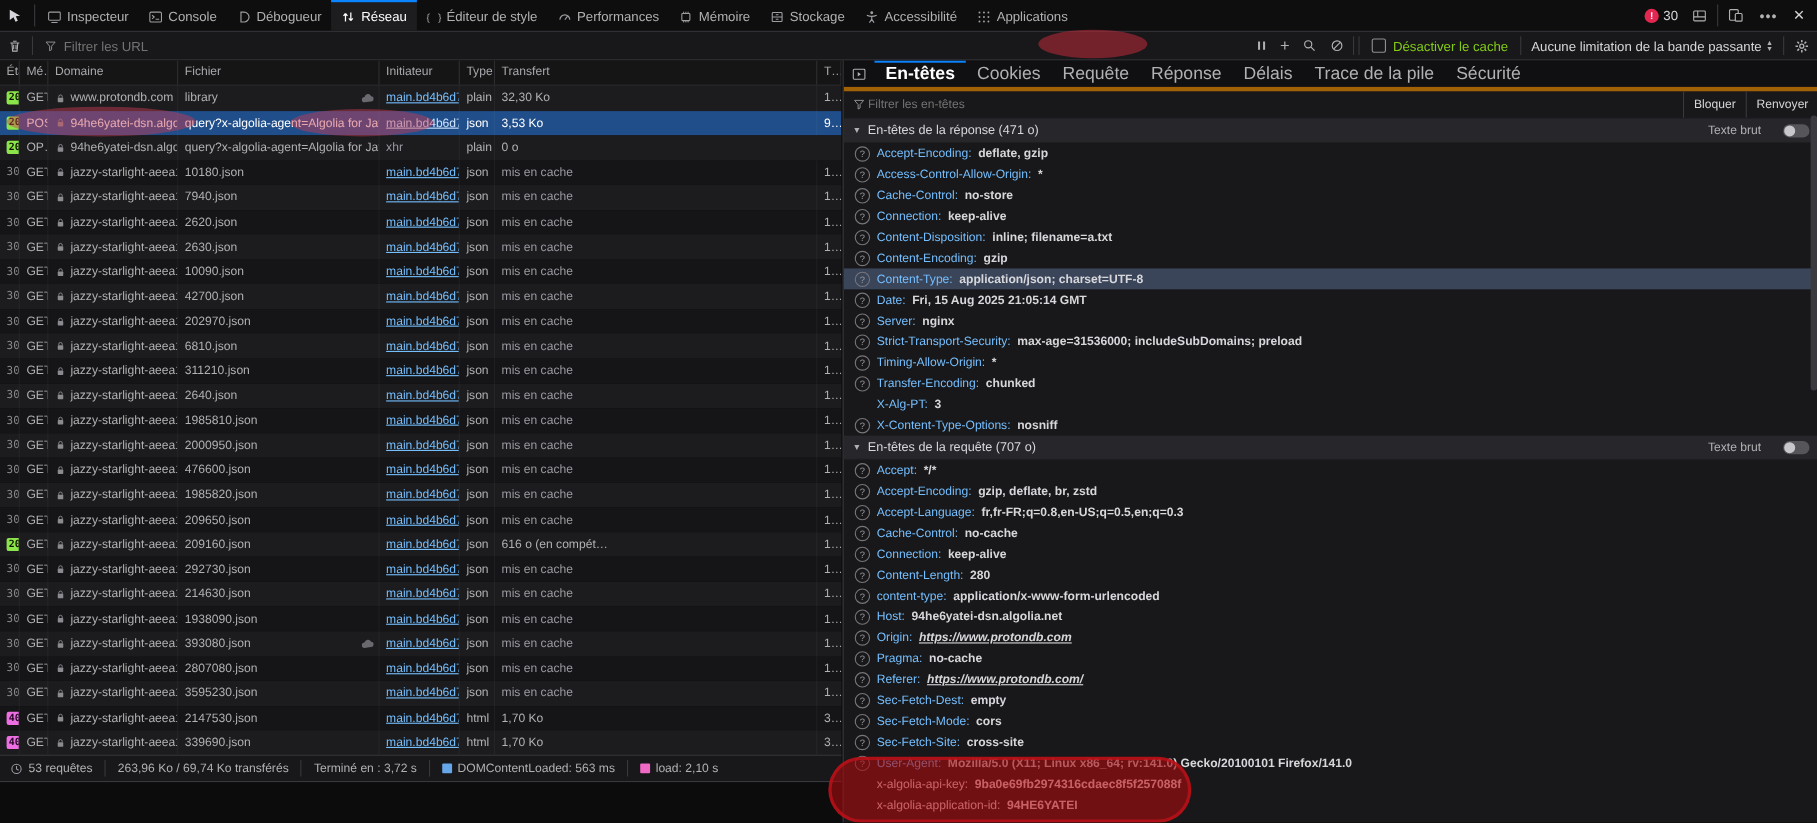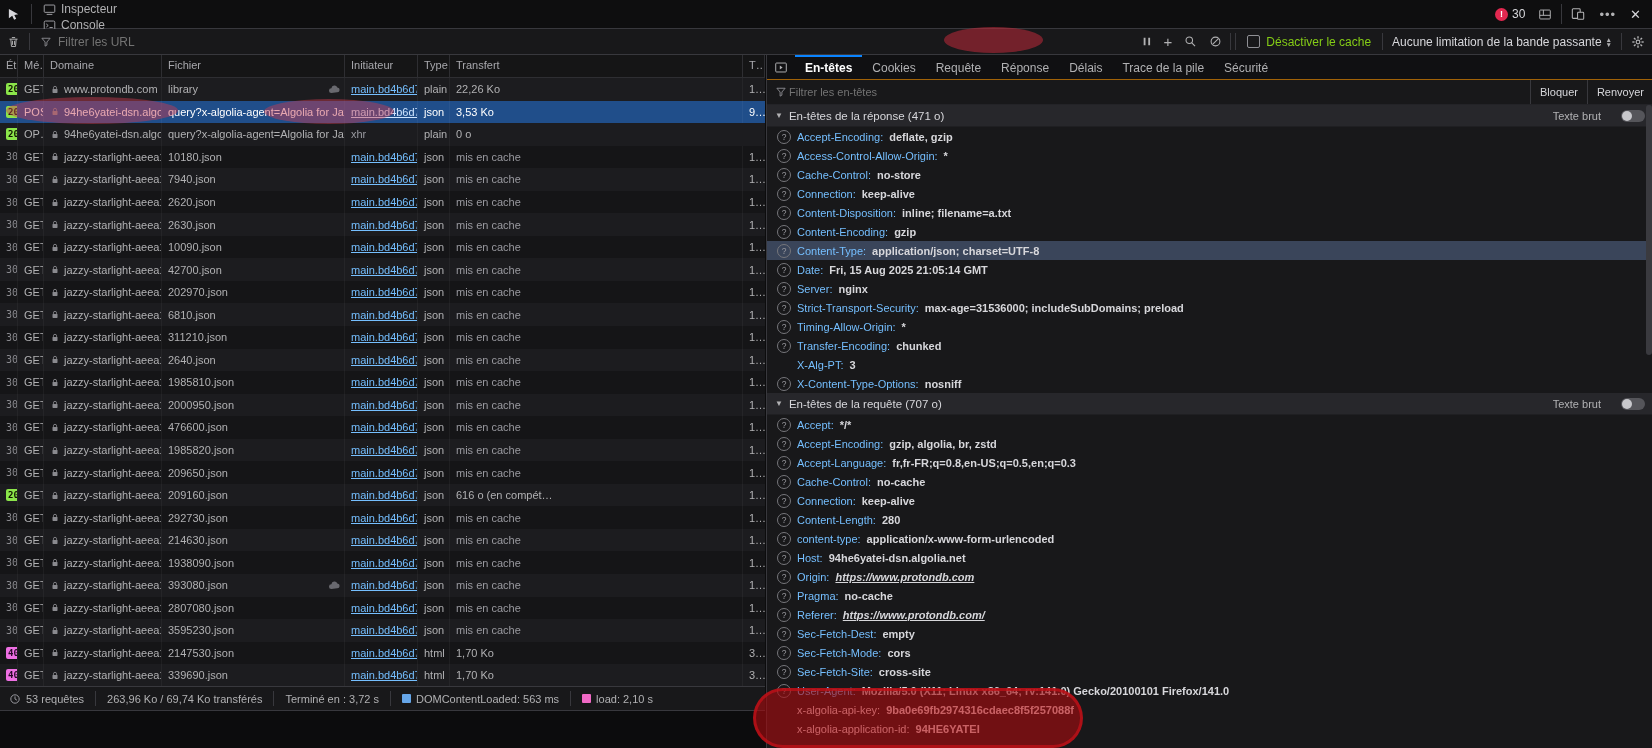--- a/index.html
+++ b/index.html
@@ -5,21 +5,21 @@
   html,body{margin:0;padding:0;background:#0c0c0d;}
   #app{position:relative;width:1652px;height:748px;overflow:hidden;background:#0c0c0d;
        font-family:"Liberation Sans","DejaVu Sans",sans-serif;color:#b1b1b3;font-size:11px;
        -webkit-font-smoothing:antialiased;}
   .vsep{width:1px;background:#38383d;align-self:stretch;margin:4px 2px;flex:none;}
   svg{display:block;}
   
   #topbar{position:absolute;left:0;top:0;width:1652px;height:28px;background:#0e0e0f;
           border-bottom:1px solid #38383d;display:flex;align-items:stretch;}
   .icon-btn{display:flex;align-items:center;justify-content:center;padding:0 7px;flex:none;cursor:default;}
-  #tool-tabs{display:flex;align-items:stretch;flex-direction:column;}
+  #tool-tabs{display:flex;align-items:stretch;}
   .tool-tab{display:flex;align-items:center;gap:5px;padding:0 9px;font-size:12px;color:#b1b1b3;
             border-top:2px solid transparent;white-space:nowrap;}
   .tool-tab.active{color:#fff;border-top-color:#0a84ff;background:#1d1d1f;}
   #top-right{margin-left:auto;display:flex;align-items:center;padding-right:4px;}
   .err-badge{display:flex;align-items:center;gap:4px;padding:0 6px;color:#d7d7db;font-size:12px;}
   .err-dot{width:13px;height:13px;border-radius:50%;background:#e22850;color:#fff;font-weight:bold;
            font-size:9px;line-height:13px;text-align:center;flex:none;}
   .meatball{font-size:13px;letter-spacing:1px;color:#b1b1b3;}
   .close-x{font-size:13px;color:#d7d7db;}
   
@@ -58,21 +58,21 @@
   
   #statusbar{position:absolute;left:0;top:686px;width:765px;height:23px;background:#18181a;
              border-top:1px solid #38383d;border-bottom:1px solid #38383d;display:flex;align-items:center;}
   .sb-item{display:flex;align-items:center;gap:5px;padding:0 9px;white-space:nowrap;color:#b1b1b3;}
   .sq{width:9px;height:9px;flex:none;border-radius:1px;}
   .sq.blue{background:#66a6e8;}
   .sq.pink{background:#f069c5;}
   
   #rightpane{position:absolute;left:766px;top:55px;width:886px;height:693px;background:#18181a;
              border-left:1px solid #38383d;overflow:hidden;}
-  #ptabs{height:24px;background:#101012;border-bottom:1px solid #a16207;display:flex;align-items:stretch;font-size:12px;}
+  #ptabs{height:24px;background:#101012;border-bottom:4px solid #a16207;display:flex;align-items:stretch;font-size:16px;}
   .ptab{display:flex;align-items:center;padding:0 10px;border-top:2px solid transparent;white-space:nowrap;}
   .ptab.active{color:#fff;border-top-color:#0a84ff;font-weight:bold;}
   #hfilter{height:24px;display:flex;align-items:center;border-bottom:1px solid #232327;font-size:11px;}
   #hfilter .ph{color:#737373;margin-left:2px;flex:1;}
   .flat-btn{padding:0 9px;color:#d7d7db;border-left:1px solid #38383d;height:100%;display:flex;align-items:center;}
   .section-bar{height:21px;background:#27272b;border-bottom:1px solid #1f1f22;display:flex;align-items:center;
                gap:6px;padding:0 8px;font-size:11.5px;color:#d7d7db;}
   .twisty{font-size:8px;color:#b1b1b3;flex:none;}
   .raw-wrap{margin-left:auto;display:flex;align-items:center;gap:20px;color:#b1b1b3;font-size:11px;}
   .switch{width:24px;height:12px;border-radius:7px;background:#55555a;position:relative;flex:none;}
@@ -338,21 +338,21 @@
               <svg width="13" height="10" viewBox="0 0 16 12">
                 <path d="M4.2 11 a3 3 0 0 1 0-6 a3.8 3.8 0 0 1 7.3-0.9 a2.6 2.6 0 0 1-0.3 5.9 Z" fill="#77777d"></path>
               </svg>
             </span>
           </div>
           <div class="cell">
             <span class="link">main.bd4b6d75.j…</span>
           </div>
           <div class="cell">plain</div>
           <div class="cell">
-            <span>22,26 Ko</span>
+            <span>32,30 Ko</span>
           </div>
           <div class="cell" style="border-right: none;">1…</div>
         </div>
         <div class="tgrid nrow sel">
           <div class="cell">
             <span class="badge ok">200</span>
           </div>
           <div class="cell">POST</div>
           <div class="cell">
             <span>
@@ -1172,21 +1172,21 @@
           </span>
         </div>
         <div class="hrow">
           <span class="qmark">?</span>
           <span class="hname">Accept:</span>
           <span class="hval">*/*</span>
         </div>
         <div class="hrow">
           <span class="qmark">?</span>
           <span class="hname">Accept-Encoding:</span>
-          <span class="hval">gzip, algolia, br, zstd</span>
+          <span class="hval">gzip, deflate, br, zstd</span>
         </div>
         <div class="hrow">
           <span class="qmark">?</span>
           <span class="hname">Accept-Language:</span>
           <span class="hval">fr,fr-FR;q=0.8,en-US;q=0.5,en;q=0.3</span>
         </div>
         <div class="hrow">
           <span class="qmark">?</span>
           <span class="hname">Cache-Control:</span>
           <span class="hval">no-cache</span>

